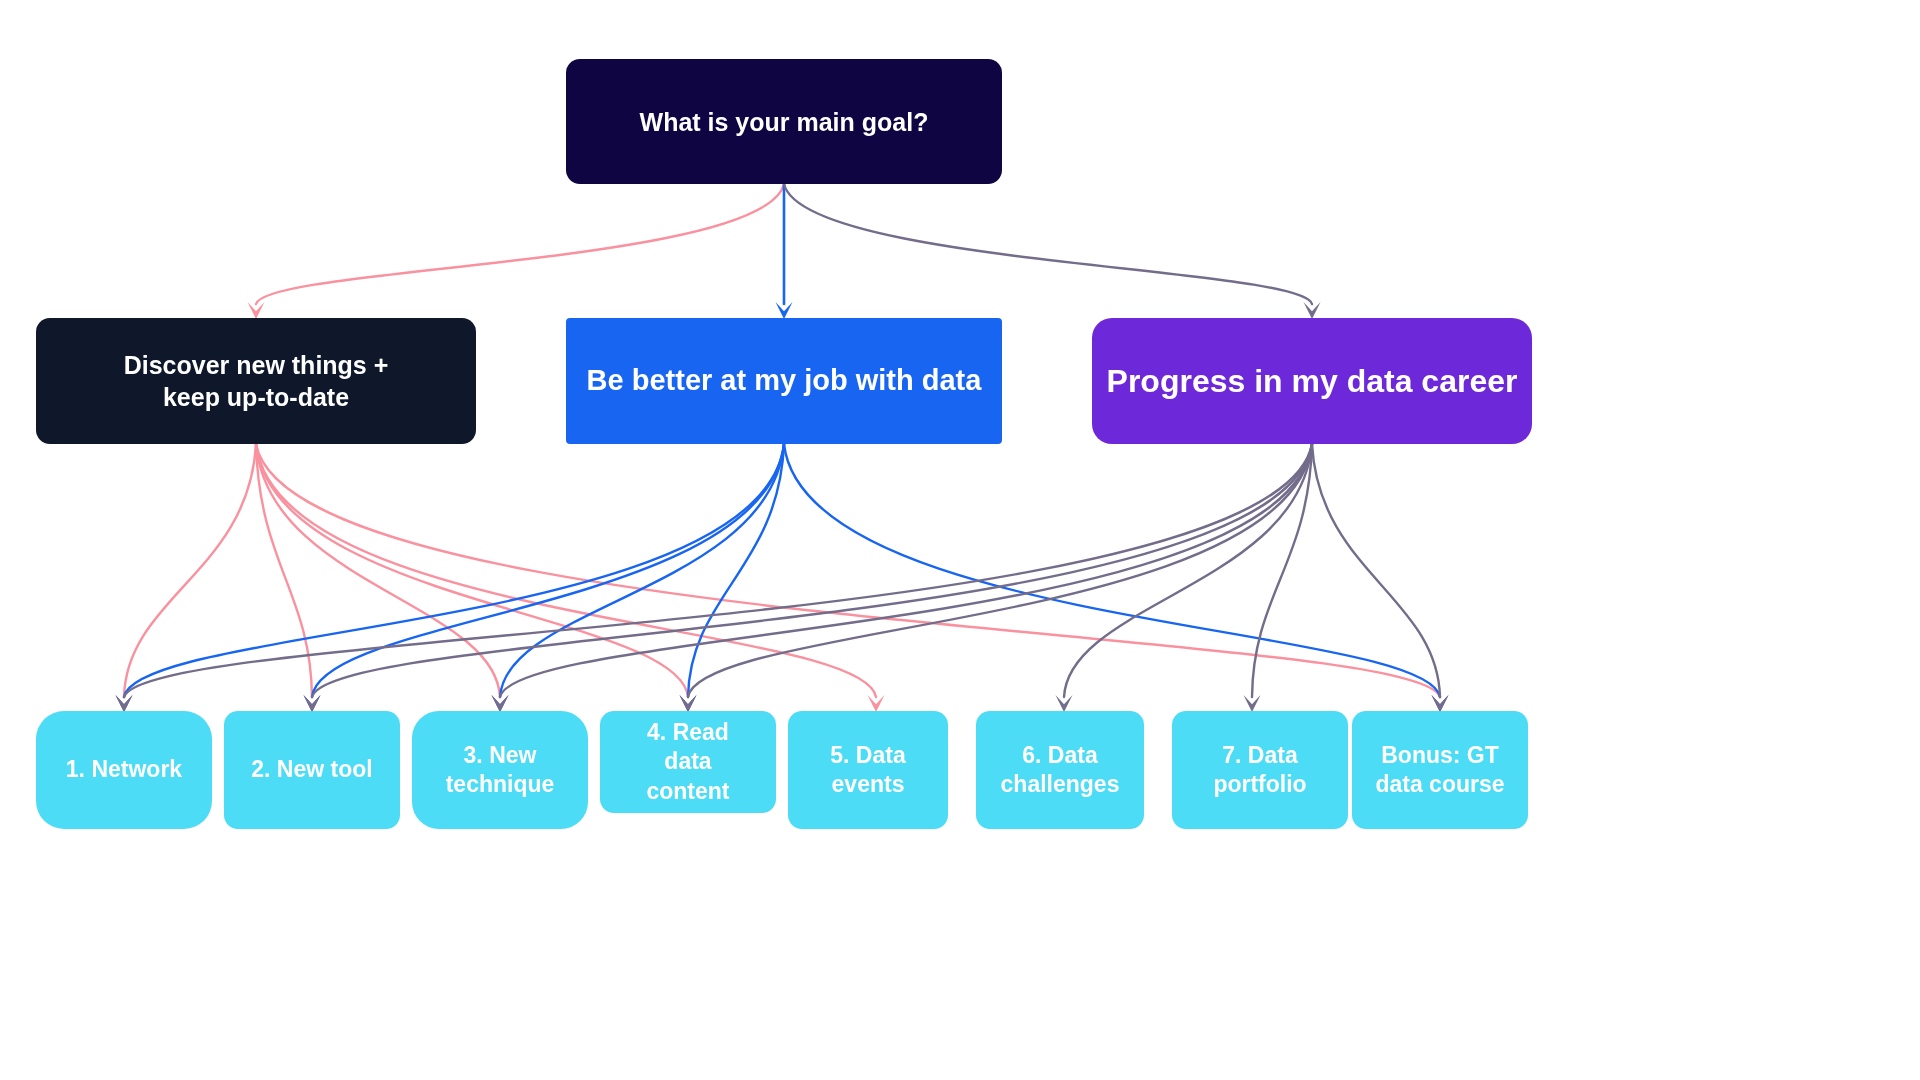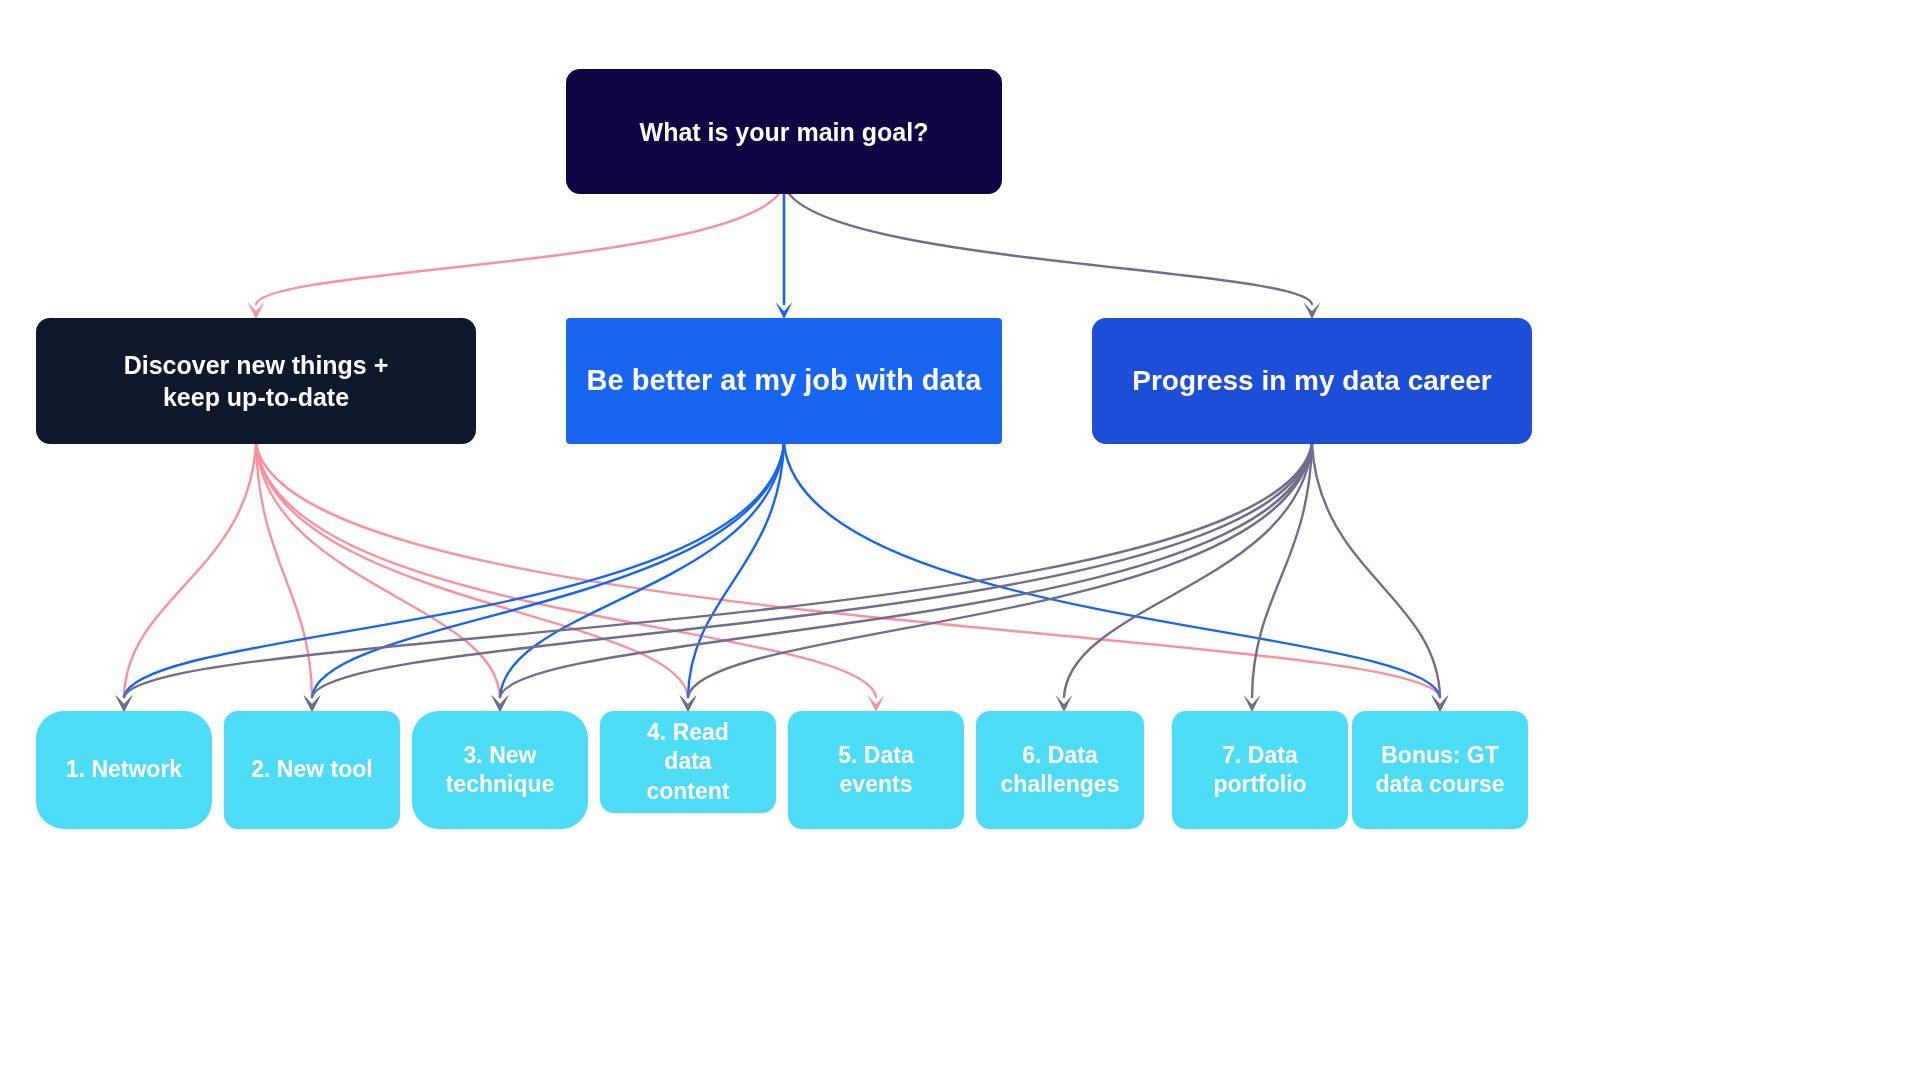--- a/index.html
+++ b/index.html
@@ -32,21 +32,21 @@
     color: #ffffff;
     font-weight: bold;
     line-height: 1.28;
     padding: 6px 14px;
     white-space: pre-line;
     user-select: none;
   }
   .node.root      { background: #100543; border-radius: 14px; font-size: 25px; }
   .node.goal-pink { background: #0f172a; border-radius: 14px; font-size: 25px; }
   .node.goal-blue { background: #1865f2; border-radius: 4px; font-size: 29px; }
-  .node.goal-gray { background: #1d4ed8; border-radius: 14px; font-size: 28px; }
+  .node.goal-gray { background: #6d28d9; border-radius: 20px; font-size: 32px; }
   .node.leaf      { background: #4ddcf5; border-radius: 14px; font-size: 23px; font-weight: bold; }
 </style>
 </head>
 <body>
 
 <div id="board">
 
   <svg id="edge-layer" viewBox="0 0 1920 1080" xmlns="http://www.w3.org/2000/svg">
       <path d="M 784 184 C 764.2678857142857 265.1542857142857, 266.56 266.272, 256 304" fill="none" stroke="#fa919e" stroke-width="2.4" stroke-linecap="round"></path>
       <path d="M 256 319 L 247.5 302 L 256 311.35 L 264.5 302 Z" fill="#fa919e"></path>
@@ -86,33 +86,33 @@
       <path d="M 688 712 L 679.5 695 L 688 704.35 L 696.5 695 Z" fill="#736c8a"></path>
       <path d="M 1312 444 C 1299.7558857142858 584.7402857142857, 1068.96 603.2888, 1064 697" fill="none" stroke="#736c8a" stroke-width="2.4" stroke-linecap="round"></path>
       <path d="M 1064 712 L 1055.5 695 L 1064 704.35 L 1072.5 695 Z" fill="#736c8a"></path>
       <path d="M 1312 444 C 1308.5542857142857 564.3557142857143, 1253.2 593.776, 1252 697" fill="none" stroke="#736c8a" stroke-width="2.4" stroke-linecap="round"></path>
       <path d="M 1252 712 L 1243.5 695 L 1252 704.35 L 1260.5 695 Z" fill="#736c8a"></path>
       <path d="M 1312 444 C 1318.9778285714285 571.7288571428571, 1437.44 597.2168, 1440 697" fill="none" stroke="#736c8a" stroke-width="2.4" stroke-linecap="round"></path>
       <path d="M 1440 712 L 1431.5 695 L 1440 704.35 L 1448.5 695 Z" fill="#736c8a"></path>
     </svg>
 
   <div id="node-layer">
-      <div class="node root" style="left: 566px; top: 69px; width: 436px; height: 125px;">What is your main goal?</div>
+      <div class="node root" style="left: 566px; top: 59px; width: 436px; height: 125px;">What is your main goal?</div>
       <div class="node goal-pink" style="left: 36px; top: 318px; width: 440px; height: 126px;">Discover new things +
 keep up-to-date</div>
       <div class="node goal-blue" style="left: 566px; top: 318px; width: 436px; height: 126px;">Be better at my job with data</div>
       <div class="node goal-gray" style="left: 1092px; top: 318px; width: 440px; height: 126px;">Progress in my data career</div>
       <div class="node leaf" style="left: 36px; top: 711px; width: 176px; height: 118px; border-radius: 28px;">1.   Network</div>
       <div class="node leaf" style="left: 224px; top: 711px; width: 176px; height: 118px;">2. New tool</div>
       <div class="node leaf" style="left: 412px; top: 711px; width: 176px; height: 118px; border-radius: 27px;">3. New
 technique</div>
       <div class="node leaf" style="left: 600px; top: 711px; width: 176px; height: 102px;">4. Read
 data
 content</div>
-      <div class="node leaf" style="left: 788px; top: 711px; width: 176px; height: 118px;">5. Data
+      <div class="node leaf" style="left: 788px; top: 711px; width: 160px; height: 118px;">5. Data
 events</div>
       <div class="node leaf" style="left: 976px; top: 711px; width: 168px; height: 118px;">6. Data
 challenges</div>
       <div class="node leaf" style="left: 1164px; top: 711px; width: 176px; height: 118px; margin-left: 8px;">7. Data
 portfolio</div>
       <div class="node leaf" style="left: 1352px; top: 711px; width: 176px; height: 118px;">Bonus: GT
 data course</div>
     </div>
 
 </div>

